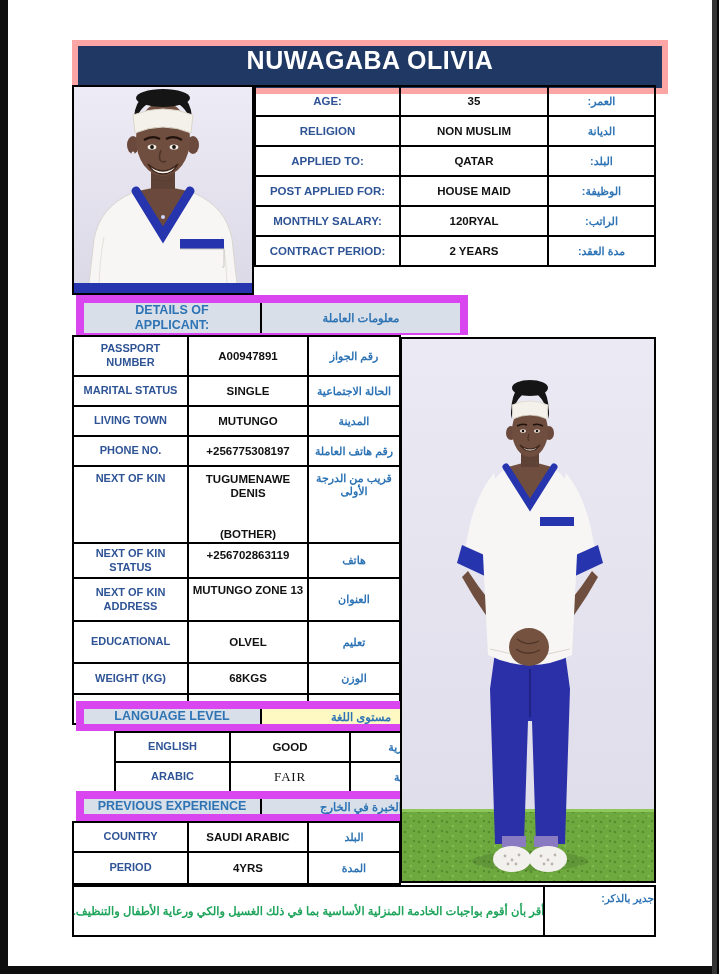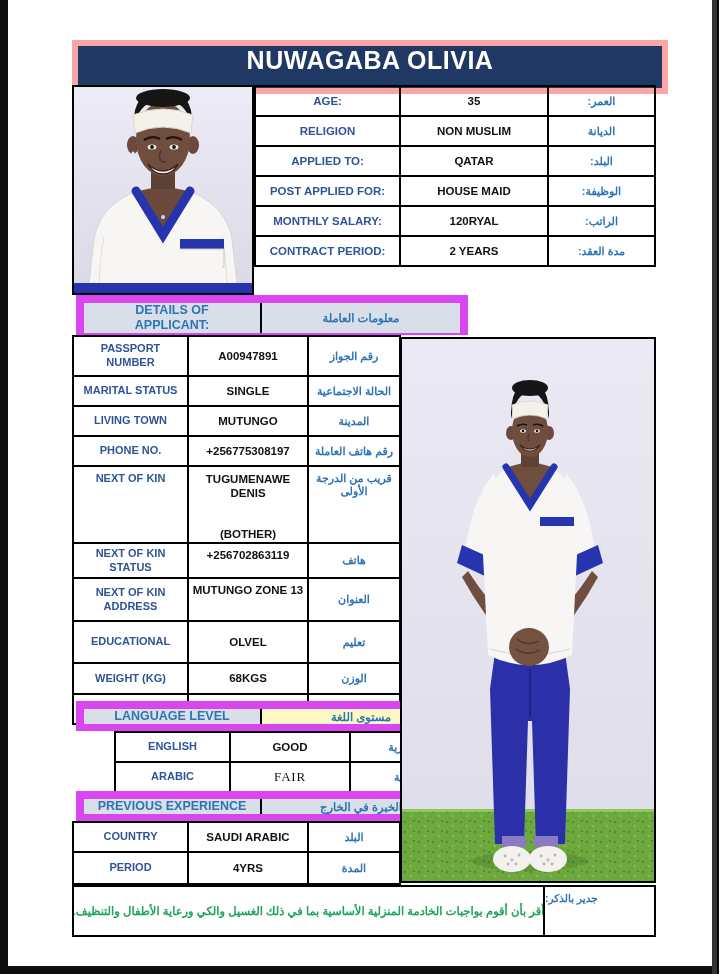--- a/index.html
+++ b/index.html
@@ -39,21 +39,21 @@
   .hdr .arc{background:#d8dfe8;color:#2e74b5;font-weight:700;font-size:11.5px;direction:rtl;}
   #details-hdr{top:295px;height:40px;}
   #lang-hdr{top:701px;height:30px;}
   #lang-hdr .arc{background:#fef9c3;}
   #exp-hdr{top:791px;height:30px;}
 
   .declaration{position:absolute;left:64px;top:885px;width:584px;height:52px;box-sizing:border-box;
                border:2px solid #000;display:grid;grid-template-columns:471px 1fr;background:#fff;}
   .decl-text{border-right:2px solid #000;display:flex;align-items:center;justify-content:center;
              color:#1fa45c;font-weight:700;font-size:11.5px;direction:rtl;white-space:nowrap;overflow:hidden;padding:12px 4px;}
-  .decl-note{color:#2e74b5;font-weight:700;font-size:10.5px;direction:rtl;text-align:left;padding-top:5px;border-radius:17px;}
+  .decl-note{color:#2e74b5;font-weight:700;font-size:10.5px;direction:rtl;text-align:right;padding-top:5px;border-radius:17px;}
 </style>
 </head>
 <body>
 
 <div class="stage">
   <div class="page">
 
     <div class="titlebar">
       <span>NUWAGABA OLIVIA</span>
     </div>

